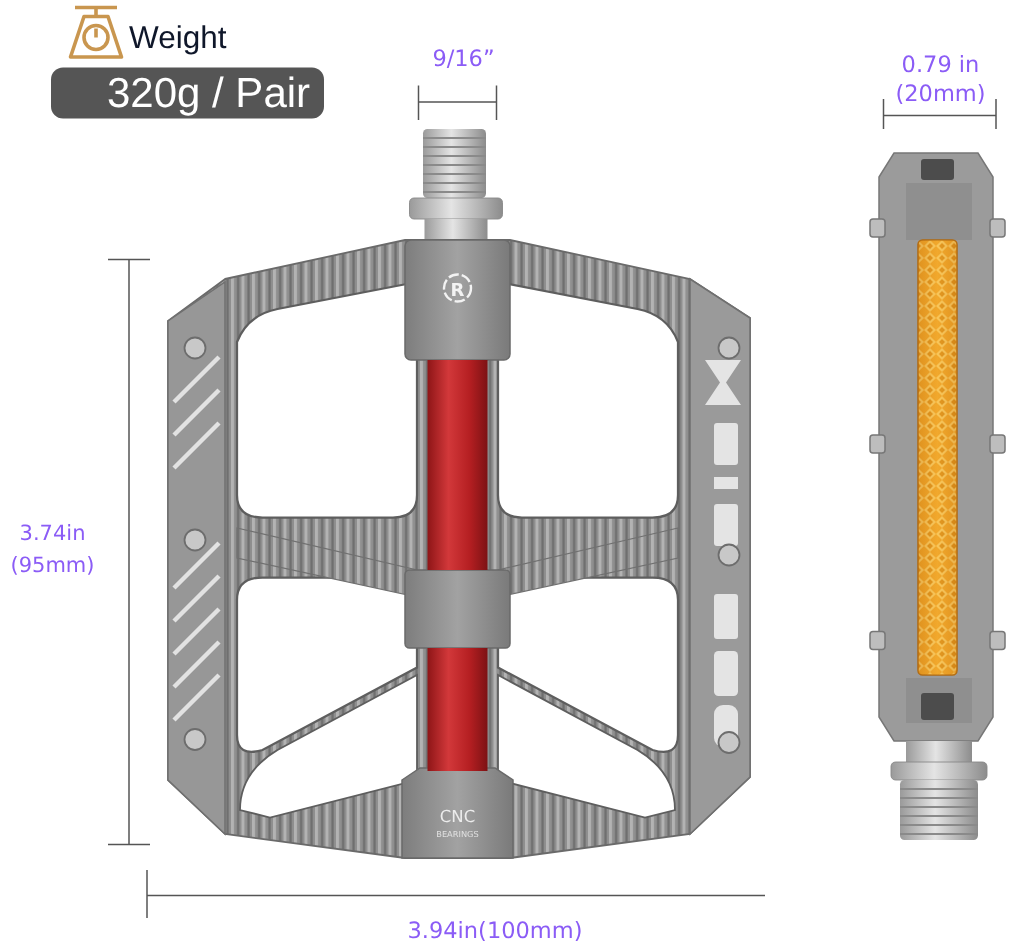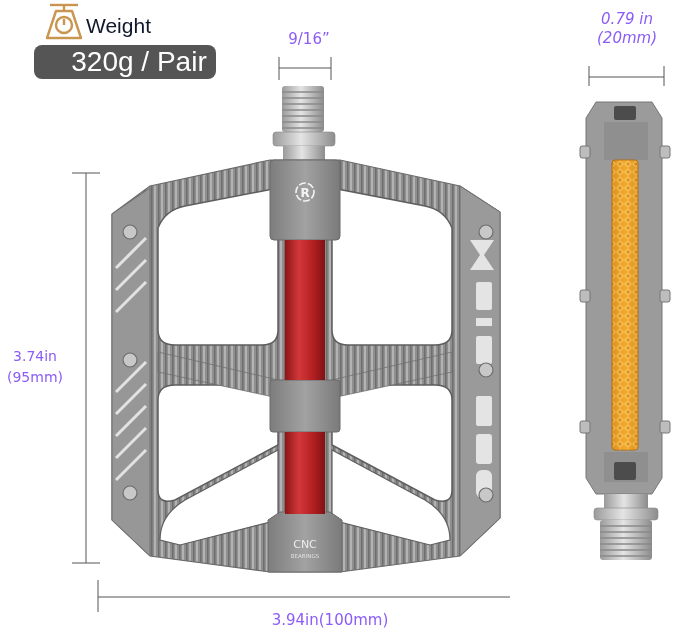--- a/index.html
+++ b/index.html
@@ -3,21 +3,21 @@
 <meta charset="utf-8">
 <style>
   html,body{margin:0;padding:0;background:#ffffff;}
   body{width:679px;height:634px;position:relative;overflow:hidden;font-family:"DejaVu Sans","Liberation Sans",sans-serif;color:#2a2a2a;}
   .abs{position:absolute;}
   .weight-label{left:86px;top:14px;font-size:21px;color:#0f172a;font-family:"Liberation Sans",sans-serif;}
   .weight-badge{left:34px;top:45px;width:154px;height:34px;background:#555555;border-radius:8px;color:#ffffff;font-family:"Liberation Sans",sans-serif;font-size:28px;line-height:34px;text-align:center;padding-left:28px;}
   .scale-icon{left:44px;top:2px;width:40px;height:38px;}
   .dim-text{font-size:15px;color:#8b5cf6;text-align:center;white-space:nowrap;font-family:"DejaVu Sans",sans-serif;}
   .dim-top{left:274px;top:30px;width:70px;}
-  .dim-side{left:582px;top:10px;width:90px;line-height:19px;font-style:italic;}
+  .dim-side{left:582px;top:34px;width:90px;line-height:19px;}
   .dim-left{left:0px;top:346px;width:70px;line-height:21px;font-size:14px;}
   .dim-bottom{left:250px;top:611px;width:160px;}
   svg.art{position:absolute;left:0;top:0;}
 </style>
 </head>
 <body>
 
 <svg class="abs scale-icon" viewBox="0 0 40 38">
   <g fill="none" stroke="#c9964f" stroke-width="2.4" stroke-linejoin="round">
     <line x1="6" y1="3" x2="34" y2="3"></line>

